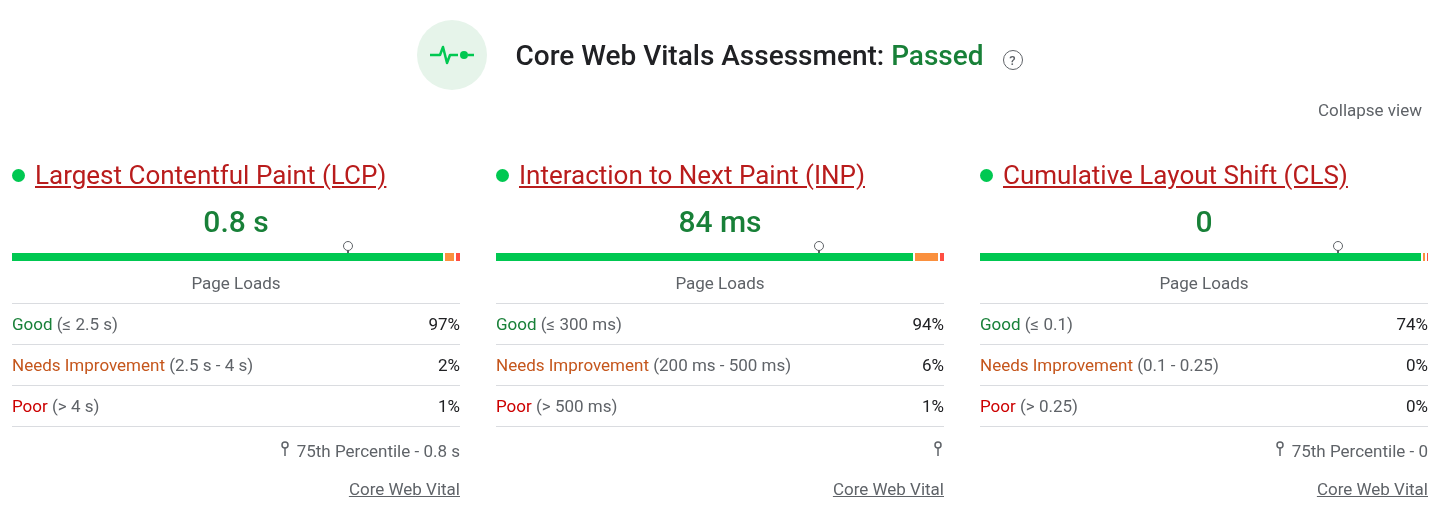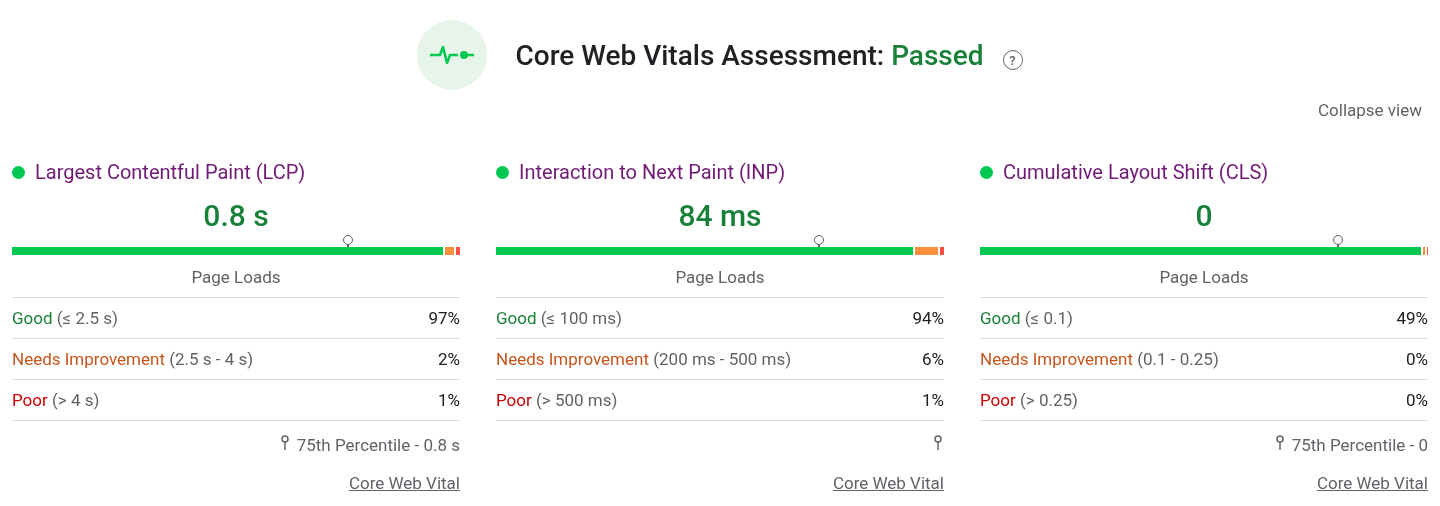--- a/index.html
+++ b/index.html
@@ -71,22 +71,23 @@
       margin-bottom: 14px;
     }
     .dot {
       width: 13px;
       height: 13px;
       border-radius: 50%;
       background: #00c851;
       flex-shrink: 0;
     }
     .metric-title {
-      font-size: 20px;
-      color: #701a75;
+      font-size: 26px;
+      color: #b91c1c;
+      text-decoration: underline;
       cursor: pointer;
     }
     .metric-value {
       font-size: 30px;
       font-weight: 500;
       color: #188038;
       text-align: center;
       margin-bottom: 2px;
     }
     .bar-wrap {
@@ -237,21 +238,21 @@
       <div class="marker-line" style="left:72%"></div>
       <div class="bar">
         <div class="seg seg-good" style="width:94%"></div>
         <div class="seg seg-ni" style="width:5%"></div>
         <div class="seg seg-poor" style="width:1%"></div>
       </div>
     </div>
     <div class="page-loads">Page Loads</div>
     <div class="divider"></div>
     <div class="dist-row">
-      <span><span class="dist-label-good">Good</span> <span class="dist-range">(≤ 100 ms)</span></span>
+      <span><span class="dist-label-good">Good</span> <span class="dist-range">(≤ 300 ms)</span></span>
       <span class="dist-pct">94%</span>
     </div>
     <div class="dist-row">
       <span><span class="dist-label-ni">Needs Improvement</span> <span class="dist-range">(200 ms - 500 ms)</span></span>
       <span class="dist-pct">6%</span>
     </div>
     <div class="dist-row">
       <span><span class="dist-label-poor">Poor</span> <span class="dist-range">(&gt; 500 ms)</span></span>
       <span class="dist-pct">1%</span>
     </div>
@@ -276,21 +277,21 @@
       <div class="bar">
         <div class="seg seg-good" style="width:99.3%"></div>
         <div class="seg seg-ni" style="width:0.4%"></div>
         <div class="seg seg-poor" style="width:0.3%"></div>
       </div>
     </div>
     <div class="page-loads">Page Loads</div>
     <div class="divider"></div>
     <div class="dist-row">
       <span><span class="dist-label-good">Good</span> <span class="dist-range">(≤ 0.1)</span></span>
-      <span class="dist-pct">49%</span>
+      <span class="dist-pct">74%</span>
     </div>
     <div class="dist-row">
       <span><span class="dist-label-ni">Needs Improvement</span> <span class="dist-range">(0.1 - 0.25)</span></span>
       <span class="dist-pct">0%</span>
     </div>
     <div class="dist-row">
       <span><span class="dist-label-poor">Poor</span> <span class="dist-range">(&gt; 0.25)</span></span>
       <span class="dist-pct">0%</span>
     </div>
     <div class="percentile-row">

